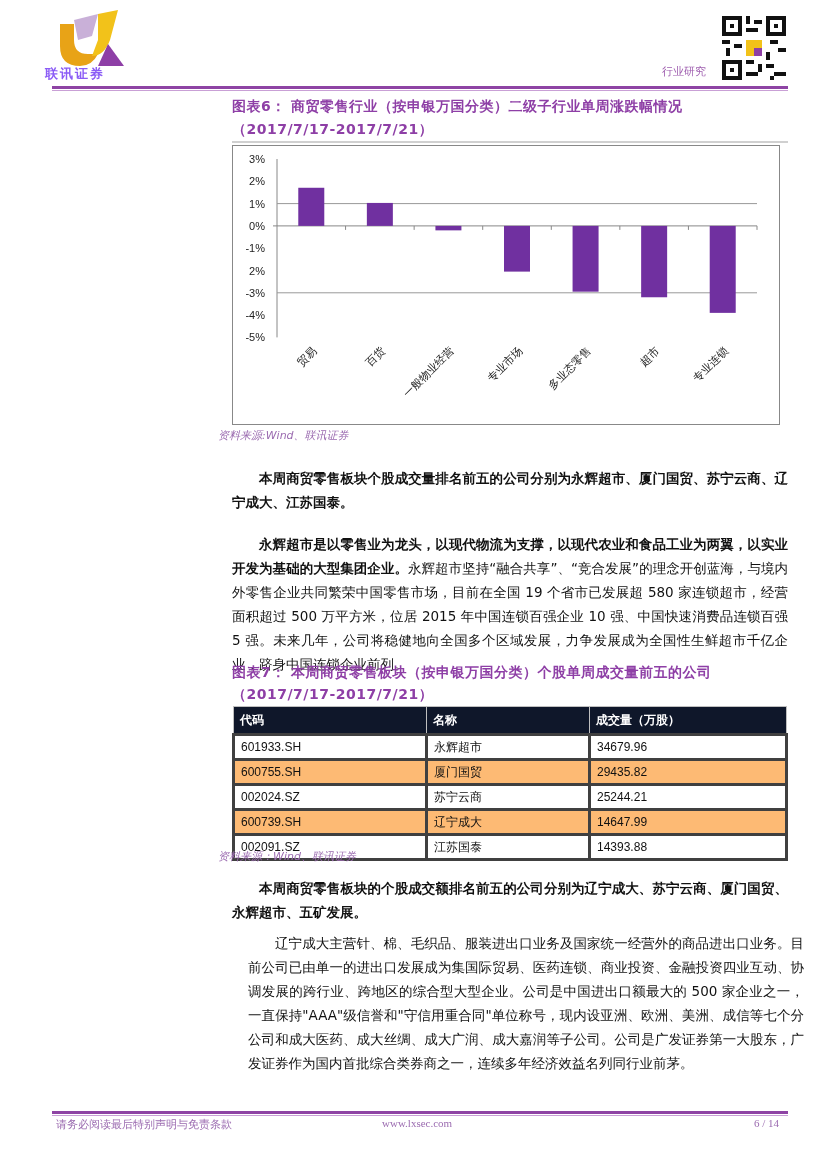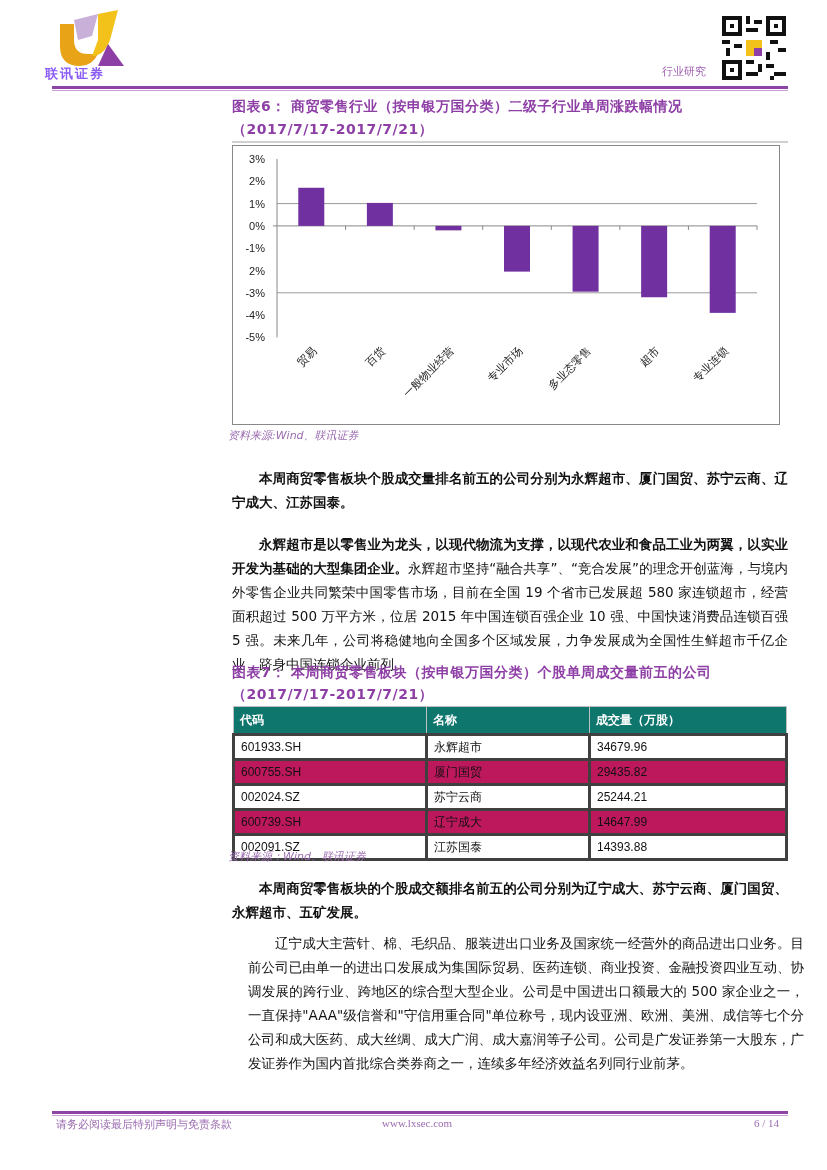--- a/index.html
+++ b/index.html
@@ -9,30 +9,30 @@
   .logo-text { left:45px; top:65px; font-size:13px; color:#8b5cf6; font-weight:bold; letter-spacing:2px; font-family:Liberation Mono, monospace; }
   .qr { left:722px; top:16px; width:64px; height:64px; }
   .hdr-tag { left:662px; top:64px; font-size:11px; color:#a060b0; }
   .hdr-rule { left:52px; top:86px; width:736px; height:3px; background:#8e44a4; }
   .hdr-rule2 { left:52px; top:90px; width:736px; height:1px; background:#c9a0d6; }
 
   .caption { left:232px; font-size:14px; font-weight:bold; color:#8e3fa6; letter-spacing:0.5px; }
   .cap-rule { left:232px; width:556px; height:2px; background:#d0d0d0; }
 
   .chart-box { left:232px; top:145px; width:546px; height:278px; border:1.5px solid #888; background:#fff; }
-  .source { left:228px; font-size:11px; font-style:italic; color:#9b6bb0; }
+  .source { left:218px; font-size:11px; font-style:italic; color:#9b6bb0; }
 
   .para { left:232px; width:556px; font-size:13.5px; line-height:24px; text-align:justify; }
   .para p { margin:0; text-indent:27px; }
   .para b { font-weight:bold; }
 
   table.tbl { border-collapse:collapse; width:556px; font-size:12px; font-family:"Liberation Sans", sans-serif; }
-  table.tbl th { background:#0f766e; color:#fff; text-align:left; padding:0 6px; height:26px; font-weight:bold; border:1px solid #bfbfbf; }
+  table.tbl th { background:#0f172a; color:#fff; text-align:left; padding:0 6px; height:26px; font-weight:bold; border:1px solid #bfbfbf; }
   table.tbl td { padding:0 6px; height:22px; border:3px solid #404040; }
-  table.tbl tr.alt td { background:#be185d; }
+  table.tbl tr.alt td { background:#fdba74; }
 
   .ftr-rule { left:52px; top:1111px; width:736px; height:3px; background:#8e44a4; }
   .ftr-rule2 { left:52px; top:1115px; width:736px; height:1px; background:#c9a0d6; }
   .ftr { top:1117px; font-size:11px; color:#9b6bb0; font-family:Liberation Serif, serif; }
 </style>
 </head>
 <body>
 
 <div class="abs logo">
   <svg width="80" height="58" viewBox="0 0 80 58">

